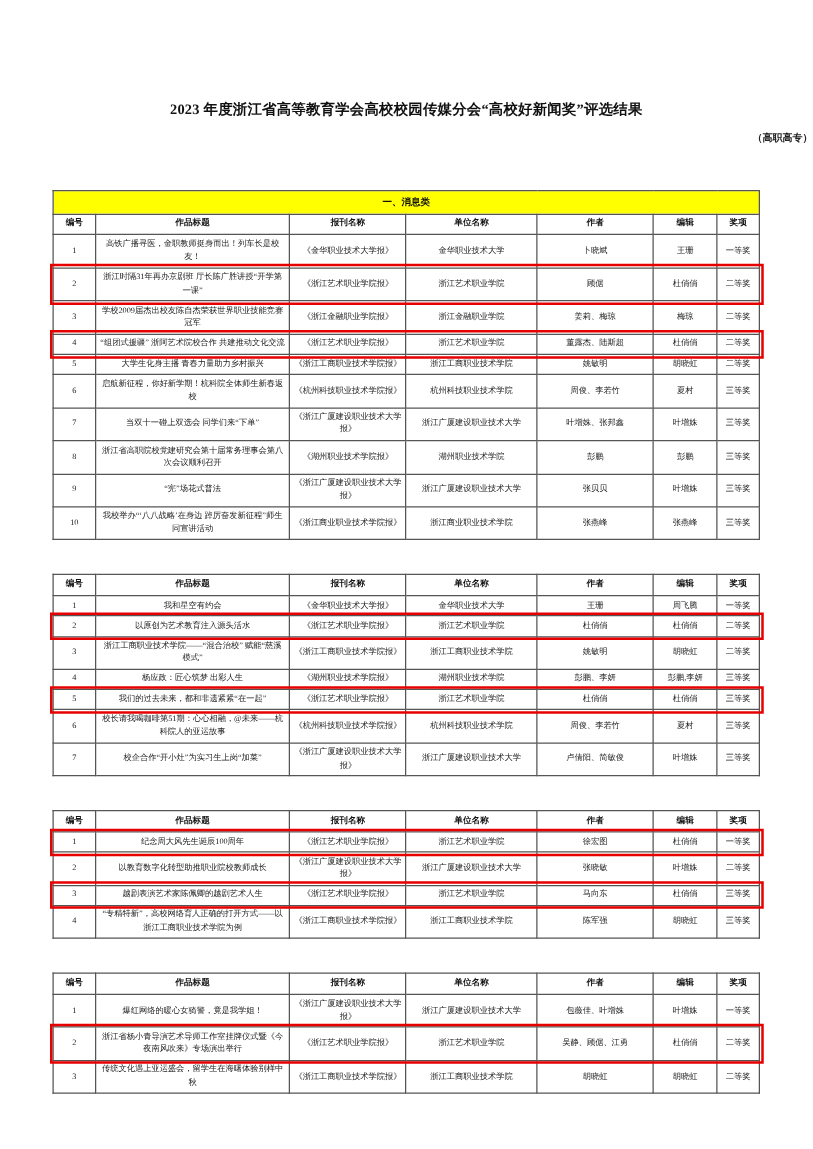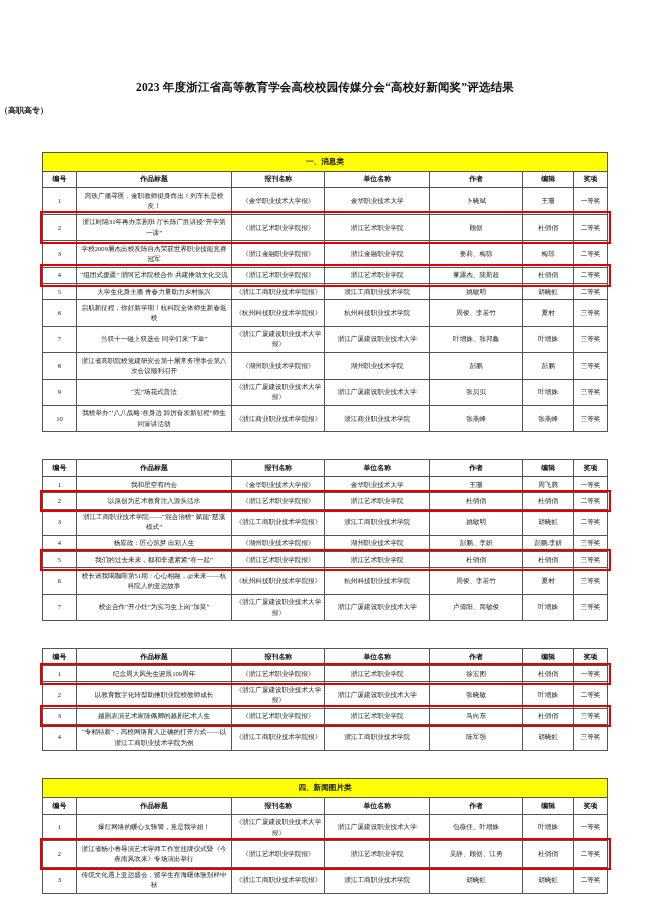--- a/index.html
+++ b/index.html
@@ -6,21 +6,21 @@
   body{
     width:650px;height:919px;overflow:hidden;background:#ffffff;
     font-family:"Liberation Serif","DejaVu Serif",serif;color:#1a1a1a;
   }
   .page{width:650px;height:919px;position:relative;border-radius:23px;}
   .doc-title{
     margin:0;padding-top:80px;text-align:center;
     font-size:11.5px;font-weight:bold;letter-spacing:.2px;color:#111;
   }
   .doc-subtitle{
-    margin-top:10px;text-align:left;font-size:8px;color:#222;font-weight:bold;
+    margin-top:10px;text-align:right;font-size:8px;color:#222;font-weight:bold;
   }
   .tables{margin-top:36px;}
   .table-wrap{width:566px;margin:0 auto 27px auto;position:relative;}
   table{
     width:100%;border-collapse:collapse;table-layout:fixed;
   }
   th,td{
     border:1px solid #555;
     font-size:6.6px;line-height:1.55;text-align:center;
     padding:2.5px 3px;vertical-align:middle;word-break:break-all;
@@ -319,23 +319,20 @@
             <col style="width: 6%;">
             <col style="width: 27.5%;">
             <col style="width: 16.5%;">
             <col style="width: 18.5%;">
             <col style="width: 16.5%;">
             <col style="width: 9%;">
             <col style="width: 6%;">
           </colgroup>
           <thead>
             <tr>
-              <th class="section" colspan="7">四、新闻图片类</th>
-            </tr>
-            <tr>
               <th class="col">编号</th>
               <th class="col">作品标题</th>
               <th class="col">报刊名称</th>
               <th class="col">单位名称</th>
               <th class="col">作者</th>
               <th class="col">编辑</th>
               <th class="col">奖项</th>
             </tr>
           </thead>
           <tbody>

